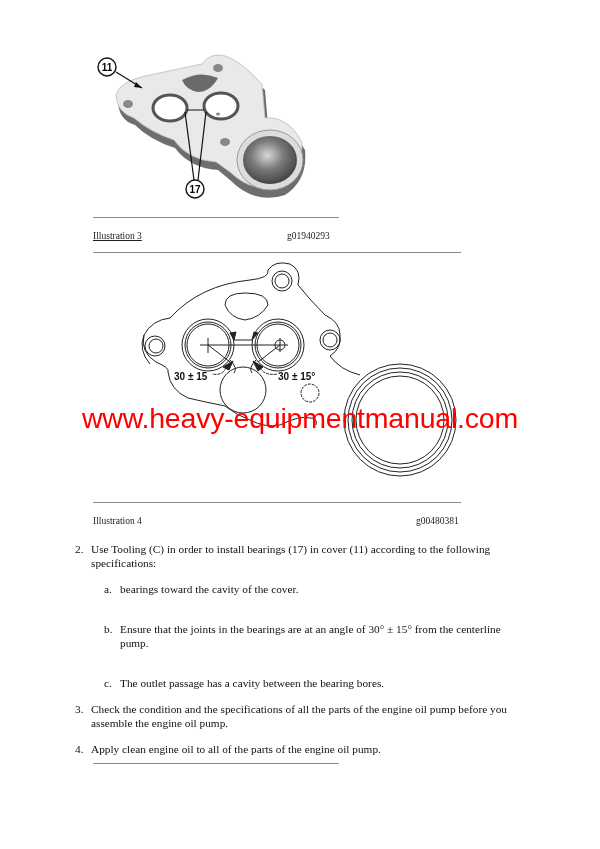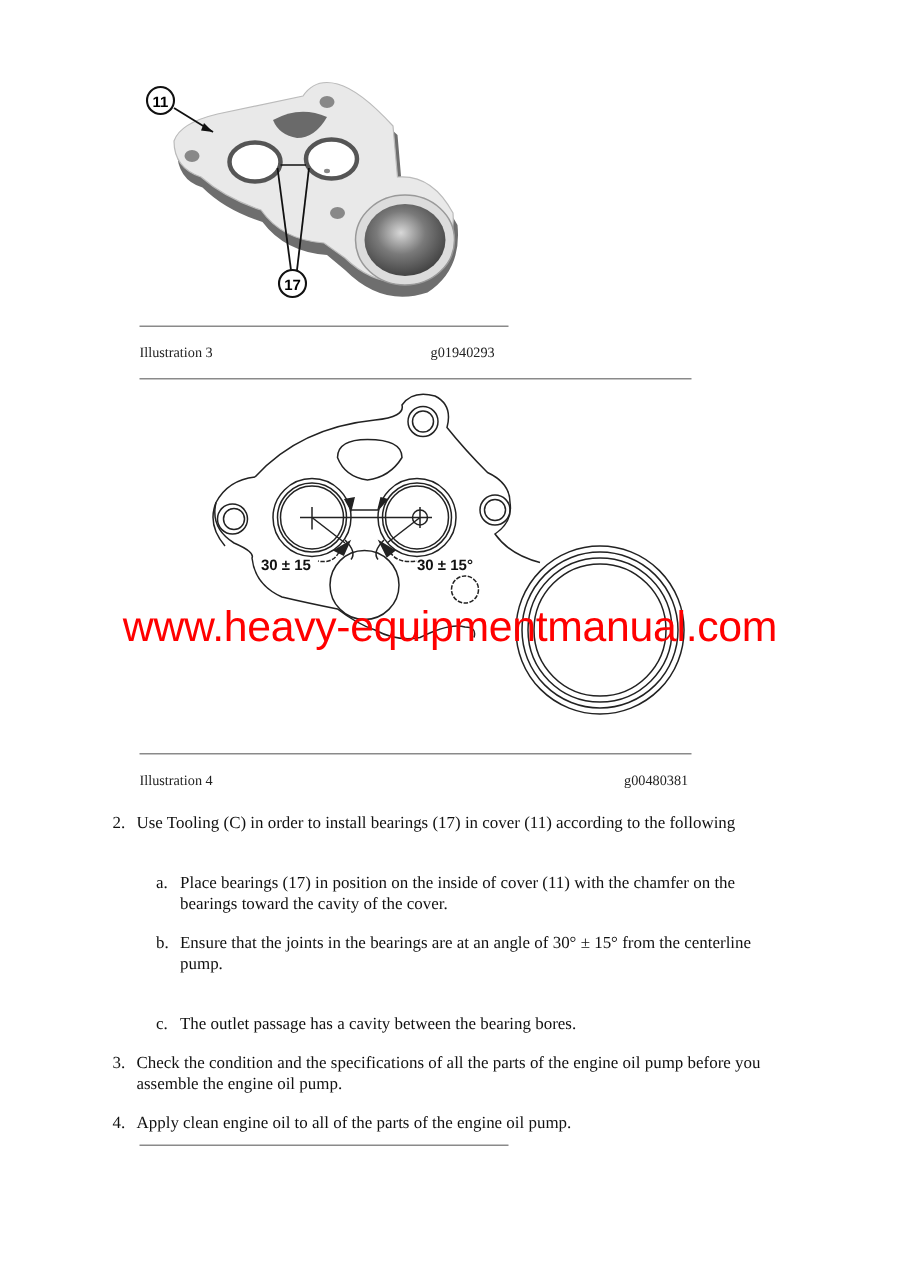--- a/index.html
+++ b/index.html
@@ -50,21 +50,21 @@
   <polygon points="52,58 46,52 44,57" fill="#111"></polygon>
 
   <line x1="97" y1="80" x2="114" y2="80" stroke="#111" stroke-width="1"></line>
   <line x1="104" y1="150" x2="95" y2="82" stroke="#111" stroke-width="1.2"></line>
   <line x1="108" y1="150" x2="116" y2="82" stroke="#111" stroke-width="1.2"></line>
   <circle cx="105" cy="159" r="9" fill="#fff" stroke="#111" stroke-width="1.4"></circle>
   <text x="105" y="163" font-family="Liberation Sans, sans-serif" font-size="10" font-weight="bold" text-anchor="middle">17</text>
 </svg>
 
 <div class="rule" style="left:93px;top:217px;width:246px;"></div>
-<div class="caption" style="left:93px;top:231px;">Illustration 3</div>
+<div class="caption" style="left:93px;top:231px;text-decoration:underline;">Illustration 3</div>
 <div class="caption" style="left:287px;top:231px;">g01940293</div>
 <div class="rule" style="left:93px;top:252px;width:368px;"></div>
 
 <svg class="abs" style="left:130px;top:260px" width="350" height="240" viewBox="0 0 350 240" fill="none" stroke="#222" stroke-width="1">
 
   <path d="M40 58 Q70 25 120 20 Q140 18 138 10 Q145 0 160 4 Q172 10 168 25 Q180 40 195 55 Q210 62 210 75 Q212 88 200 96 Q210 110 230 115"></path>
   <path d="M40 58 Q22 60 14 75 Q10 92 26 102 Q40 108 38 112 Q40 130 58 138 Q75 142 95 146 Q108 156 120 160 Q135 168 150 165 Q170 155 180 158 Q188 158 186 165"></path>
   <path d="M14 75 Q8 90 20 104"></path>
 
   <circle cx="25" cy="86" r="10"></circle>
@@ -115,27 +115,27 @@
 <div class="watermark">www.heavy-equipmentmanual.com</div>
 
 <div class="rule" style="left:93px;top:502px;width:368px;"></div>
 <div class="caption" style="left:93px;top:516px;">Illustration 4</div>
 <div class="caption" style="left:416px;top:516px;">g00480381</div>
 
 <div class="step" style="left:75px;top:542px;width:480px;">
   <span class="num">2.</span>
   <div class="txt">
     <div>Use Tooling (C) in order to install bearings (17) in cover (11) according to the following</div>
+    <div>specifications:</div>
   </div>
 </div>
 
 <div class="step" style="left:104px;top:582px;width:450px;">
   <span class="num">a.</span>
   <div class="txt">
-    <div>Place bearings (17) in position on the inside of cover (11) with the chamfer on the</div>
     <div>bearings toward the cavity of the cover.</div>
   </div>
 </div>
 
 <div class="step" style="left:104px;top:622px;width:460px;">
   <span class="num">b.</span>
   <div class="txt">
     <div>Ensure that the joints in the bearings are at an angle of 30° ± 15° from the centerline</div>
     <div>pump.</div>
   </div>

